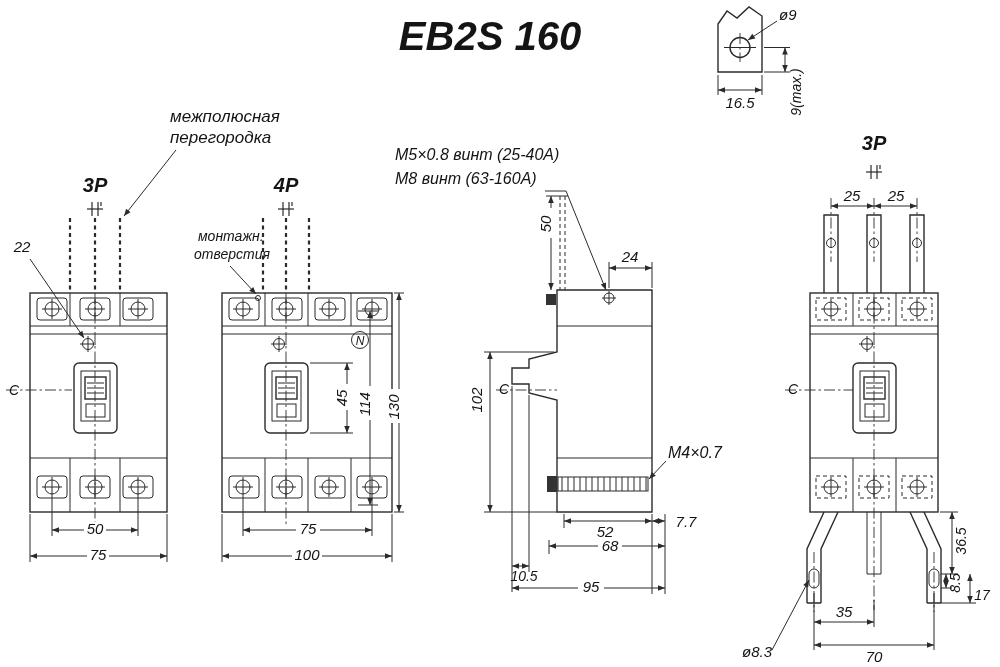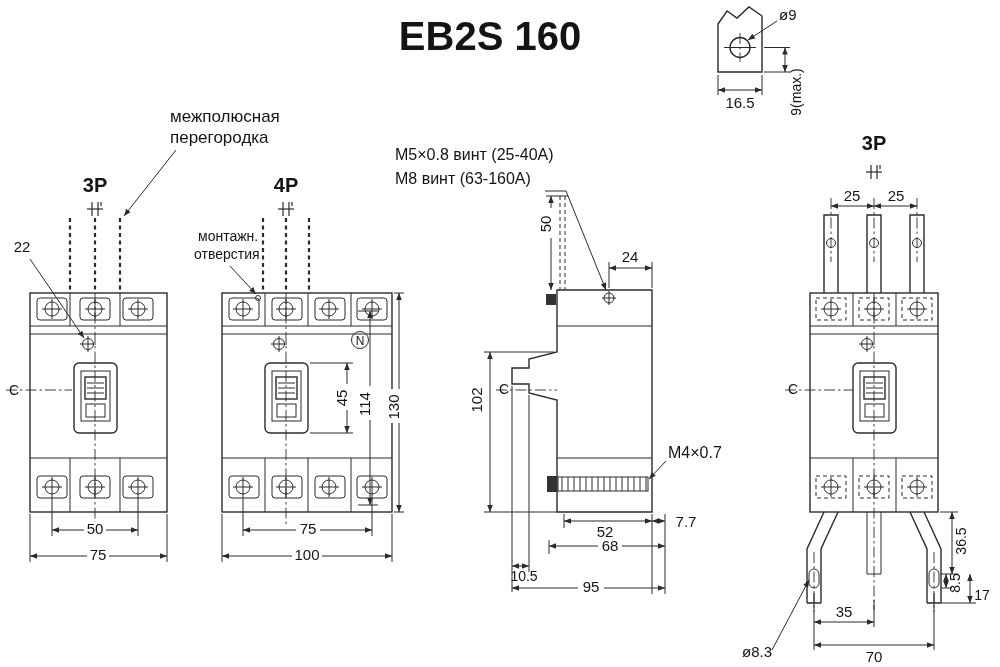--- a/index.html
+++ b/index.html
@@ -1,16 +1,16 @@
 <!DOCTYPE html>
 <html><head>
 <meta charset="utf-8">
 <style>
   html,body{margin:0;padding:0;background:#fff;}
-  .stage{width:1000px;height:667px;background:#fff;position:relative;font-family:"Liberation Sans",sans-serif;overflow:hidden;}
+  .stage{width:1000px;height:667px;background:#fff;position:relative;font-family:"Liberation Sans",sans-serif;overflow:hidden;font-style:italic;}
   svg{display:block;}
   svg text{font-family:"Liberation Sans",sans-serif;fill:#141414;}
   .ln{fill:none;stroke:#2b2b2b;stroke-width:1.4;stroke-linejoin:miter;}
   .thin{fill:none;stroke:#2b2b2b;stroke-width:1;}
   .dim{fill:none;stroke:#2b2b2b;stroke-width:1;}
   .dash2{stroke-dasharray:4 3;}
   .part{fill:none;stroke:#2b2b2b;stroke-width:2.2;stroke-dasharray:4 3.5;}
   .cl{fill:none;stroke:#2b2b2b;stroke-width:0.9;stroke-dasharray:11 3 2.5 3;}
   .blk{fill:#333;stroke:none;}
   .wbg{fill:#fff;stroke:none;}

